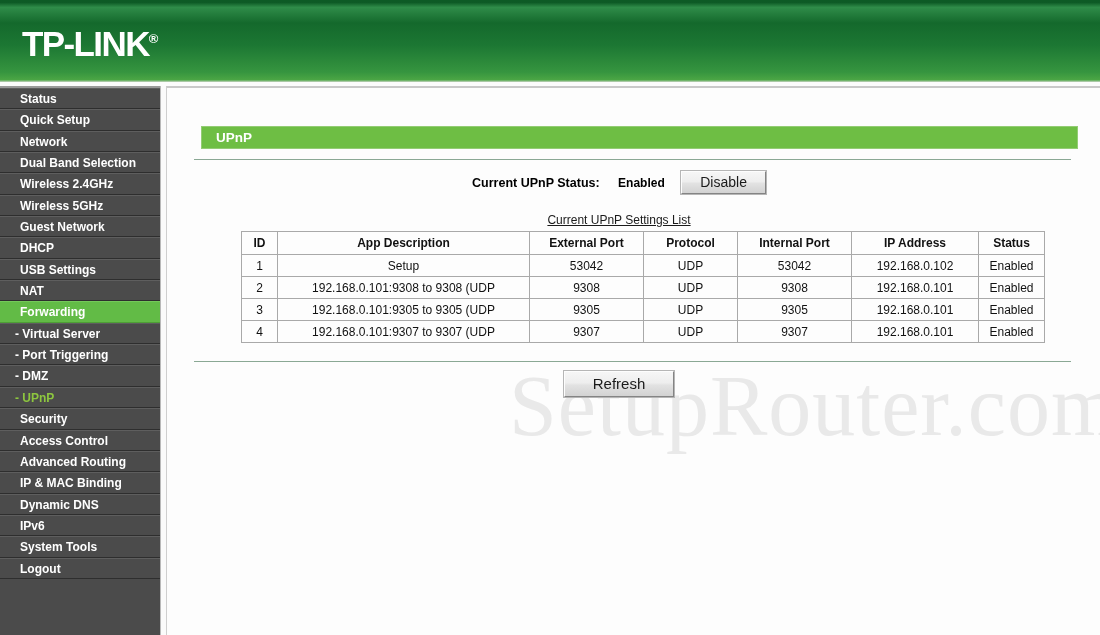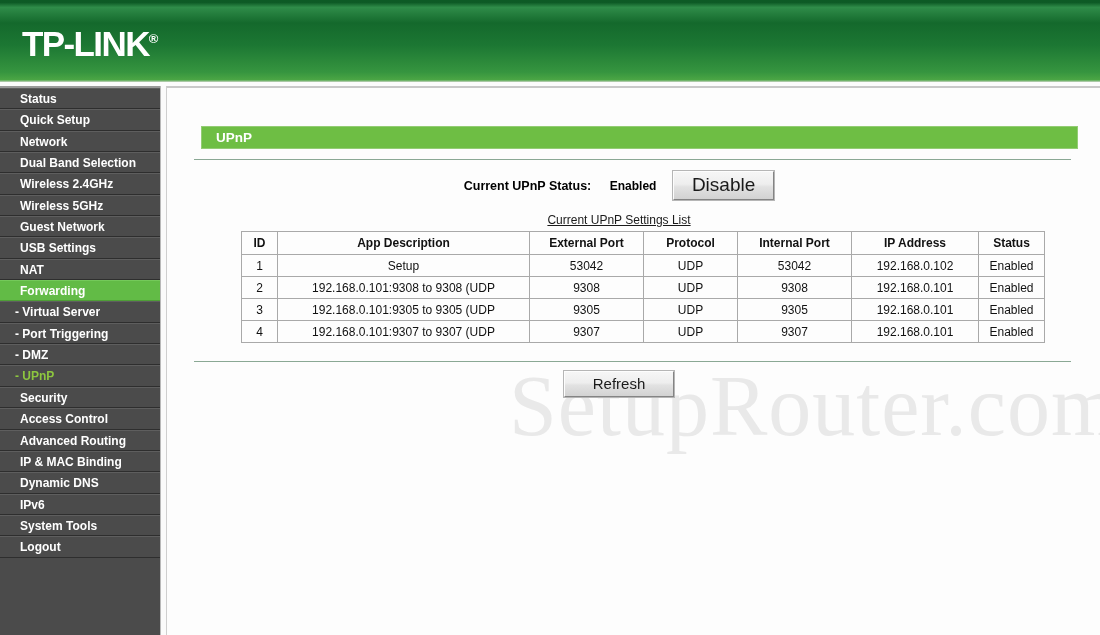--- a/index.html
+++ b/index.html
@@ -183,21 +183,21 @@
   }
   .btn {
     display: inline-block;
     vertical-align: middle;
     background: linear-gradient(to bottom, #f6f6f6 0%, #eeeeee 45%, #e2e2e2 55%, #d2d2d2 100%);
     border-top: 1px solid #fdfdfd;
     border-left: 1px solid #fdfdfd;
     border-right: 1px solid #848484;
     border-bottom: 1px solid #848484;
     outline: 1px solid #b6b6b6;
-    font-size: 19px;
+    font-size: 14px;
     color: #1a1a1a;
     font-family: "Liberation Sans", sans-serif;
     cursor: pointer;
     text-align: center;
   }
   #disable-btn {
     margin-left: 12px;
     padding: 2px 18px 3px 18px;
   }
 
@@ -281,20 +281,21 @@
   </div>
 
   <div id="sidebar">
       <div class="side-item">Status</div>
       <div class="side-item">Quick Setup</div>
       <div class="side-item">Network</div>
       <div class="side-item">Dual Band Selection</div>
       <div class="side-item">Wireless 2.4GHz</div>
       <div class="side-item">Wireless 5GHz</div>
       <div class="side-item">Guest Network</div>
+      <div class="side-item">DHCP</div>
       <div class="side-item">USB Settings</div>
       <div class="side-item">NAT</div>
       <div class="side-item active-main">Forwarding</div>
       <div class="side-item sub">- Virtual Server</div>
       <div class="side-item sub">- Port Triggering</div>
       <div class="side-item sub">- DMZ</div>
       <div class="side-item sub active-sub">- UPnP</div>
       <div class="side-item">Security</div>
       <div class="side-item">Access Control</div>
       <div class="side-item">Advanced Routing</div>

